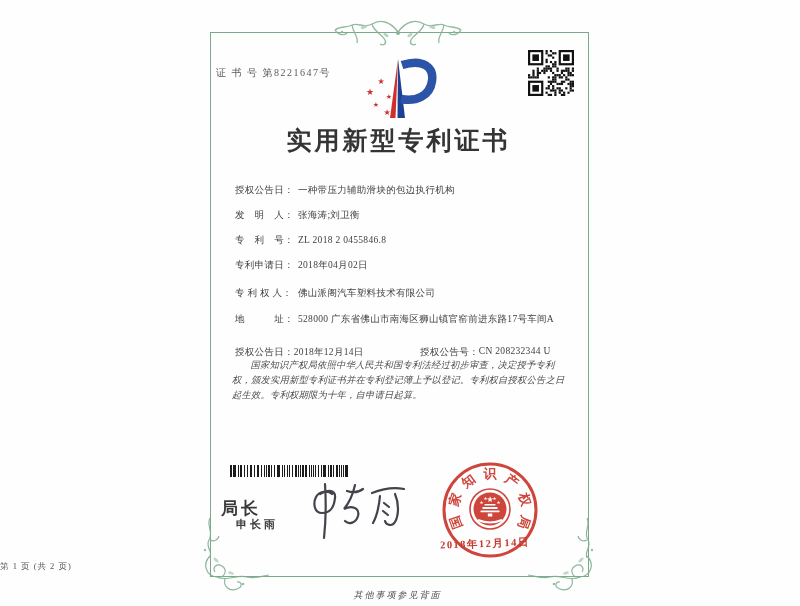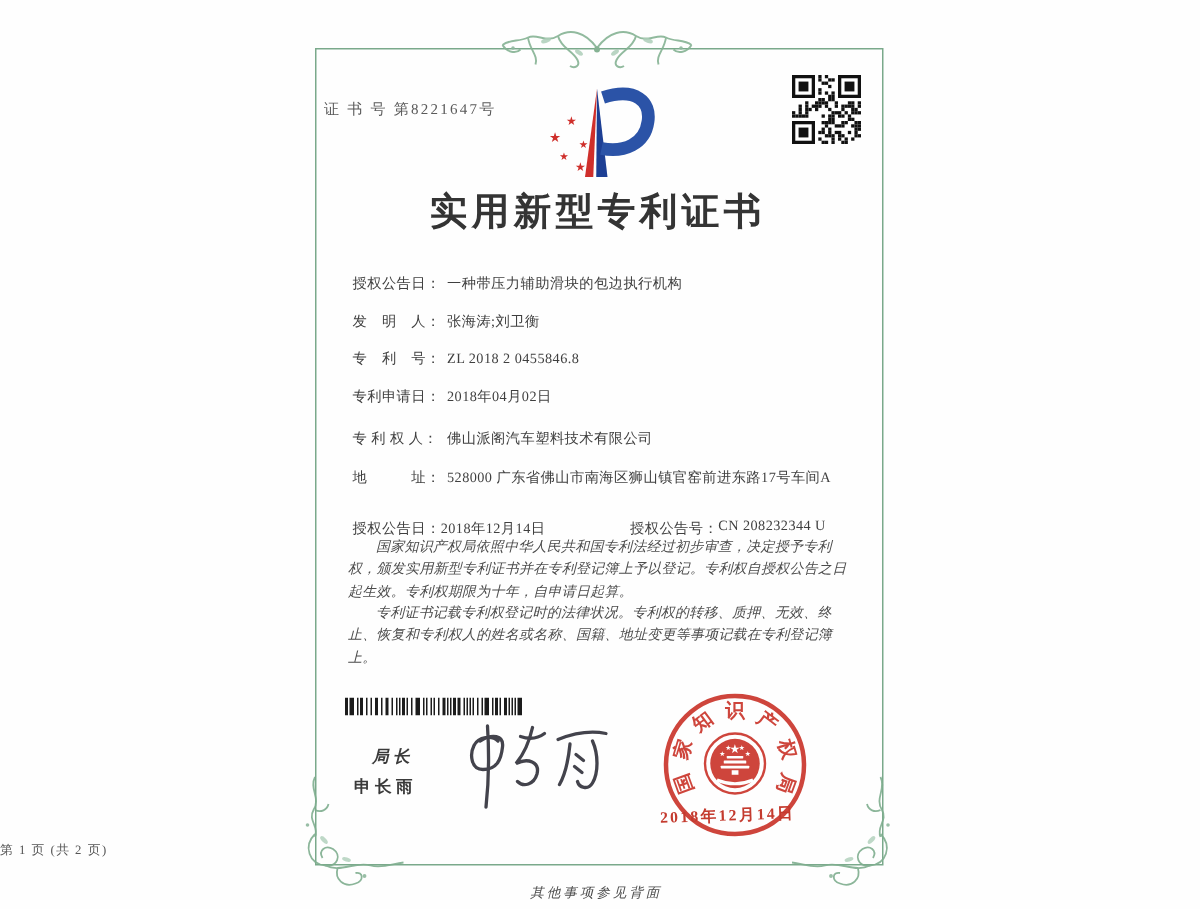--- a/index.html
+++ b/index.html
@@ -15,22 +15,22 @@
          font-size:25px;font-weight:bold;letter-spacing:3px;color:#343434;}
   .row{position:absolute;left:235px;width:332px;display:flex;font-size:9.5px;
        letter-spacing:.3px;color:#3f3f3f;line-height:13.5px;}
   .row .lbl{flex:0 0 63px;}
   .row .val{flex:1;}
   .row2{position:absolute;display:flex;font-size:9.5px;letter-spacing:.3px;color:#3f3f3f;}
   .paras{position:absolute;left:232px;top:358px;width:334px;}
   .paras p{margin:0;text-indent:2em;font-style:italic;font-size:9.3px;line-height:14.8px;
            color:#4c4c4c;letter-spacing:.2px;}
   .barcode{position:absolute;left:230px;top:465px;width:120px;height:12px;}
-  .director-title{position:absolute;left:248px;top:497px;font-family:"Liberation Sans","DejaVu Sans",sans-serif;
-                  font-size:11px;font-weight:bold;letter-spacing:3px;color:#3a3a3a;font-style:italic;}
+  .director-title{position:absolute;left:221px;top:497px;font-family:"Liberation Sans","DejaVu Sans",sans-serif;
+                  font-size:17px;font-weight:bold;letter-spacing:3px;color:#3a3a3a;}
   .director-name{position:absolute;left:236px;top:517px;font-family:Liberation Serif, serif;
                  font-size:11px;font-weight:bold;letter-spacing:3px;color:#3a3a3a;}
   .signature{position:absolute;left:292px;top:478px;width:130px;height:74px;}
   .seal{position:absolute;left:433px;top:453px;width:114px;height:114px;opacity:.93;}
   .seal-ch{font-family:"Liberation Serif","DejaVu Serif",serif;font-size:13px;font-weight:bold;
            fill:#cb382e;text-anchor:middle;dominant-baseline:middle;}
   .seal-date{position:absolute;left:440px;top:537px;font-size:10.5px;font-weight:bold;
              letter-spacing:1.5px;color:#c43a2e;transform:rotate(-2deg);}
   .page-no{position:absolute;left:0;top:561px;width:740px;
            font-size:8.5px;letter-spacing:1px;color:#555;}
@@ -248,21 +248,20 @@
     <span>授权公告日：</span>
     <span>2018年12月14日</span>
   </div>
   <div class="row2" style="left:420px;top:346px">
     <span>授权公告号：</span>
     <span>CN 208232344 U</span>
   </div>
 
   <div class="paras">
     <p>国家知识产权局依照中华人民共和国专利法经过初步审查，决定授予专利权，颁发实用新型专利证书并在专利登记簿上予以登记。专利权自授权公告之日起生效。专利权期限为十年，自申请日起算。</p>
-    <p>专利证书记载专利权登记时的法律状况。专利权的转移、质押、无效、终止、恢复和专利权人的姓名或名称、国籍、地址变更等事项记载在专利登记簿上。</p>
   </div>
 
   <svg id="bc-svg" class="barcode" viewBox="0 0 120 12" preserveAspectRatio="none">
       <rect x="0" y="0" width="2" height="12" fill="#1c1c1c"></rect>
       <rect x="3" y="0" width="3" height="12" fill="#1c1c1c"></rect>
       <rect x="8" y="0" width="1" height="12" fill="#1c1c1c"></rect>
       <rect x="10" y="0" width="2" height="12" fill="#1c1c1c"></rect>
       <rect x="14" y="0" width="1" height="12" fill="#1c1c1c"></rect>
       <rect x="17" y="0" width="1" height="12" fill="#1c1c1c"></rect>
       <rect x="20" y="0" width="2" height="12" fill="#1c1c1c"></rect>

